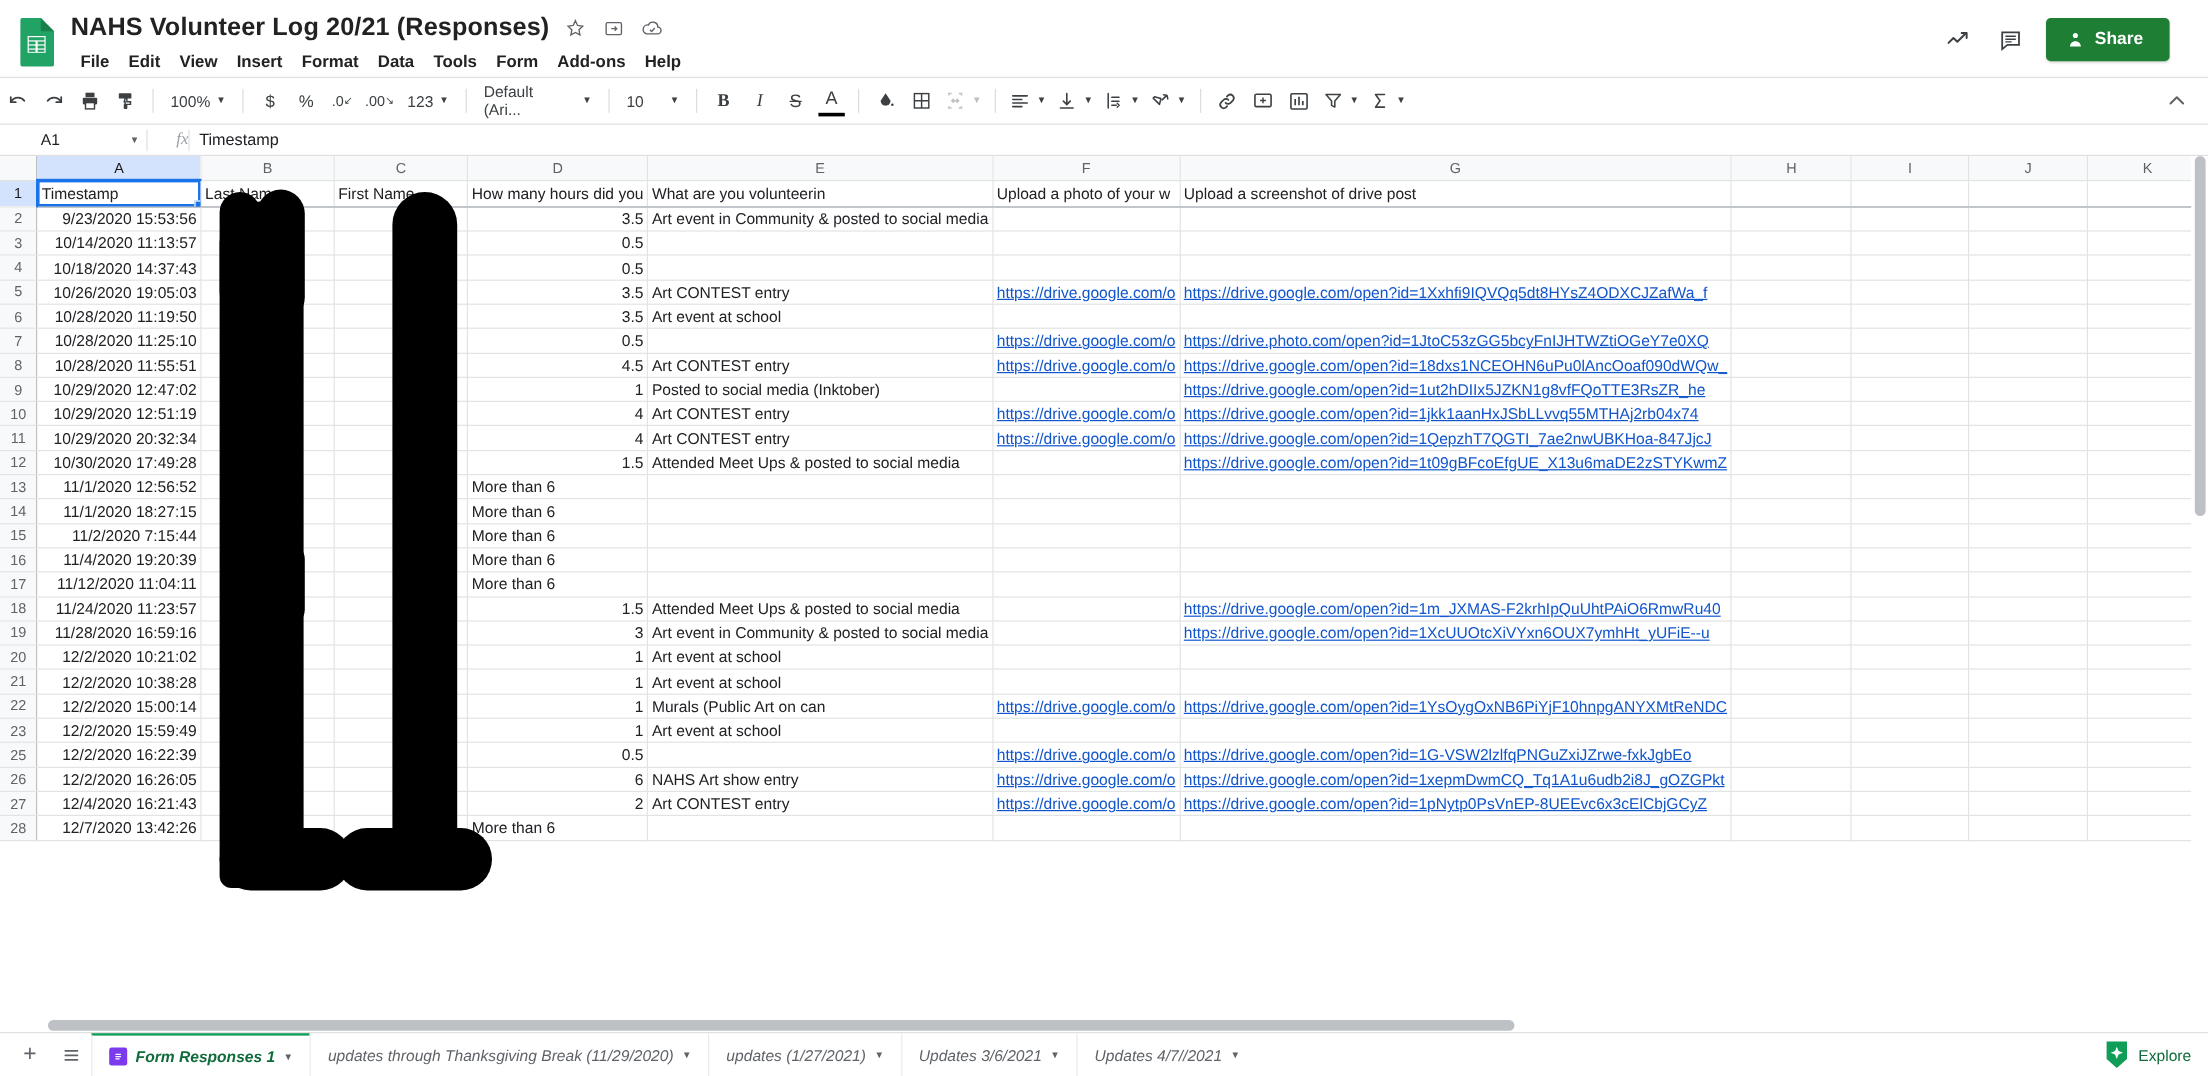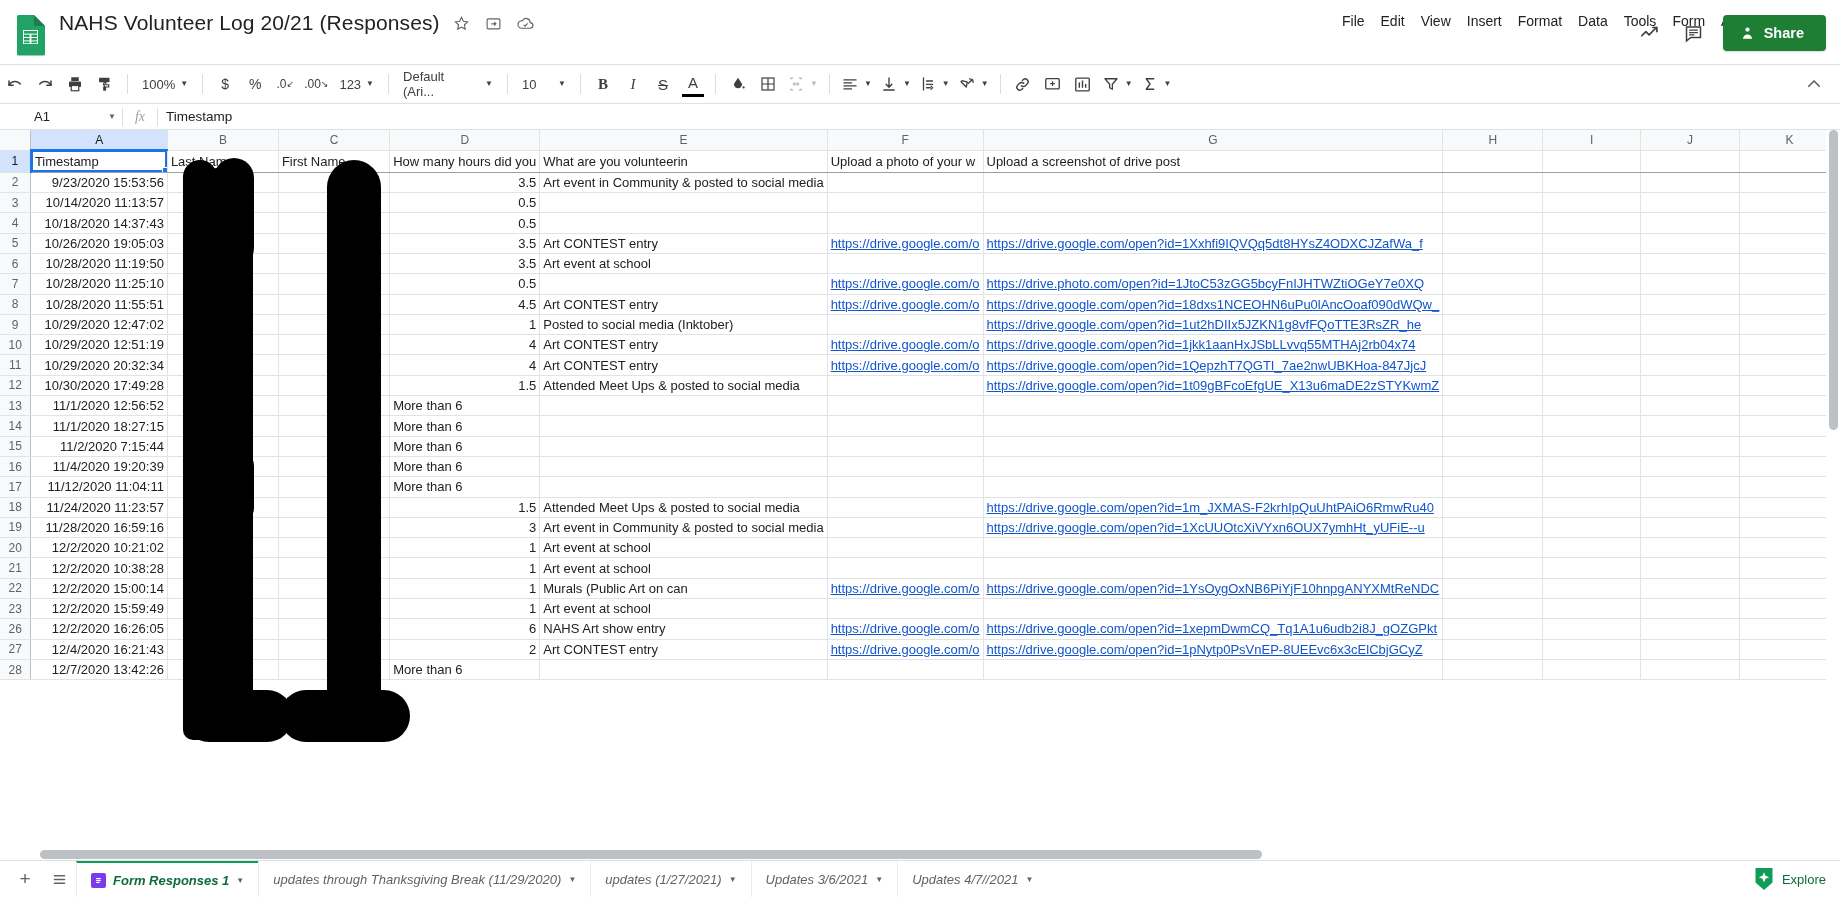--- a/index.html
+++ b/index.html
@@ -11,27 +11,27 @@
     background: #fff;
     font-family: "Liberation Sans", sans-serif;
     -webkit-font-smoothing: antialiased;
   }
   .app { width: 1840px; height: 897px; display: flex; flex-direction: column; position: relative; }
 
   
   .titlebar { height: 64px; display: flex; align-items: flex-start; padding: 8px 14px 0 14px; position: relative; flex: none; }
   .doc-icon { width: 36px; height: 44px; margin-top: 6px; margin-right: 6px; flex: none; position: relative; }
   .doc-icon svg { display:block; }
-  .title-block { display: flex; flex-direction: row; justify-content: space-between; flex: 1; min-width: 0; }
+  .title-block { display: flex; flex-direction: column; justify-content: center; flex: 1; min-width: 0; font-weight: bold; }
   .title-row { display: flex; align-items: center; height: 30px; }
   .doc-title { font-size: 21px; color: #222; letter-spacing: .1px; white-space: nowrap; padding: 1px 3px; }
   .title-icon { width: 26px; height: 26px; margin-left: 6px; display: flex; align-items: center; justify-content: center; color: #5f6368; cursor: pointer; }
   .menu-row { display: flex; align-items: center; height: 26px; padding-left: 3px; }
   .menu-item { font-size: 14px; color: #222; padding: 2px 8px; border-radius: 3px; cursor: pointer; white-space: nowrap; }
-  .title-right { position: absolute; right: 14px; top: 14px; display: flex; align-items: center; gap: 6px; }
+  .title-right { position: absolute; right: 32px; top: 14px; display: flex; align-items: center; gap: 6px; }
   .tr-icon { width: 38px; height: 38px; display: flex; align-items: center; justify-content: center; color: #3c4043; cursor: pointer; border-radius: 50%; }
   .share-btn { display: flex; align-items: center; gap: 8px; background: #1e7e34; color: #fff; height: 36px; padding: 0 22px 0 16px; border-radius: 4px; font-size: 14.5px; font-weight: bold; cursor: pointer; margin-left: 4px; box-shadow: 0 1px 2px rgba(0,0,0,.15); }
   .share-btn svg { display: block; }
 
   
   .toolbar { height: 40px; display: flex; align-items: center; padding: 0 0; border-top: 1px solid #e0e0e0; border-bottom: 1px solid #e0e0e0; flex: none; position: relative; background:#fff; }
   .tb { height: 30px; min-width: 30px; display: flex; align-items: center; justify-content: center; border-radius: 3px; cursor: pointer; color: #3c4043; font-size: 14px; padding: 0 4px; }
   .tb.wide { padding: 0 7px; }
   .tb-sep { width: 1px; height: 20px; background: #dadce0; margin: 0 7px; }
   .caret { font-size: 8px; margin-left: 5px; color: #3c4043; line-height: 1; }
@@ -43,21 +43,21 @@
   .tb-strike { text-decoration: line-through; font-size: 15px; }
   .tb-textcolor { position: relative; font-size: 15px; padding-bottom: 4px; }
   .tb-textcolor::after { content:''; position:absolute; left:4px; right:4px; bottom:2px; height:3px; background:#000; }
   .collapse-btn { position: absolute; right: 12px; top: 5px; width: 28px; height: 28px; display:flex; align-items:center; justify-content:center; color:#5f6368; cursor:pointer; }
 
   
   .formulabar { height: 26px; display: flex; align-items: center; border-bottom: 1px solid #e0e0e0; flex: none; background:#fff;padding-left:26px; }
   .namebox { width: 96px; display: flex; align-items: center; justify-content: space-between; padding: 0 6px 0 8px; font-size: 13px; color: #202124; }
   .namebox .caret { font-size: 8px; color:#5f6368; }
   .fb-sep { width: 1px; height: 18px; background: #e0e0e0; }
-  .fx { width: 34px; text-align: center; font-style: italic; font-family: "Liberation Serif", serif; color: #9aa0a6; font-size: 14px; }
+  .fx { width: 34px; text-align: right; font-style: italic; font-family: "Liberation Serif", serif; color: #9aa0a6; font-size: 14px; }
   .formula-input { flex: 1; font-size: 13.5px; color: #202124; padding-left: 8px; }
 
   
   .gridwrap { flex: 1; position: relative; overflow: hidden; background: #fff; }
   .grid { position: absolute; inset: 0; overflow: hidden; }
   table.sheet { border-collapse: collapse; table-layout: fixed; font-size: 13px; color: #202124; }
   table.sheet th, table.sheet td { border-right: 1px solid #e2e3e3; border-bottom: 1px solid #e2e3e3; height: 20.3px; padding: 0 3px; overflow: hidden; white-space: nowrap; font-weight: normal; vertical-align: middle; }
   
   thead th { background: #f8f9fa; color: #5f6368; font-size: 12px; text-align: center; height: 19px; border-bottom: 1px solid #c0c0c0; border-right: 1px solid #e2e3e3; }
   thead th.corner { width: 40px; background: #f8f9fa; border-right: 1px solid #c0c0c0; }
@@ -694,20 +694,34 @@
               <td class="num">1</td>
               <td>Art event at school</td>
               <td></td>
               <td></td>
               <td></td>
               <td></td>
               <td></td>
               <td></td>
             </tr>
             <tr>
+              <th class="rowhdr">25</th>
+              <td class="num">12/2/2020 16:22:39</td>
+              <td></td>
+              <td></td>
+              <td class="num">0.5</td>
+              <td></td>
+              <td class="link">https://drive.google.com/o</td>
+              <td class="link">https://drive.google.com/open?id=1G-VSW2lzlfqPNGuZxiJZrwe-fxkJgbEo</td>
+              <td></td>
+              <td></td>
+              <td></td>
+              <td></td>
+            </tr>
+            <tr>
               <th class="rowhdr">26</th>
               <td class="num">12/2/2020 16:26:05</td>
               <td></td>
               <td></td>
               <td class="num">6</td>
               <td>NAHS Art show entry</td>
               <td class="link">https://drive.google.com/o</td>
               <td class="link">https://drive.google.com/open?id=1xepmDwmCQ_Tq1A1u6udb2i8J_gOZGPkt</td>
               <td></td>
               <td></td>

